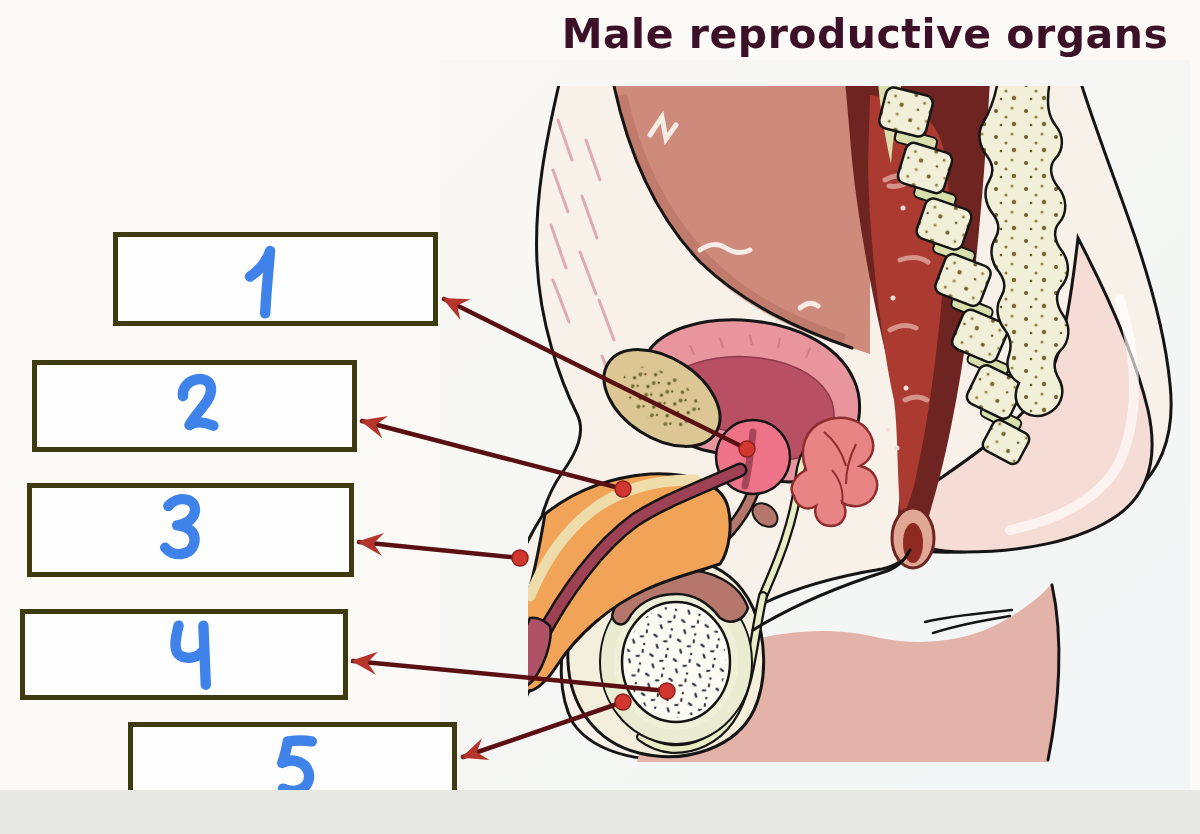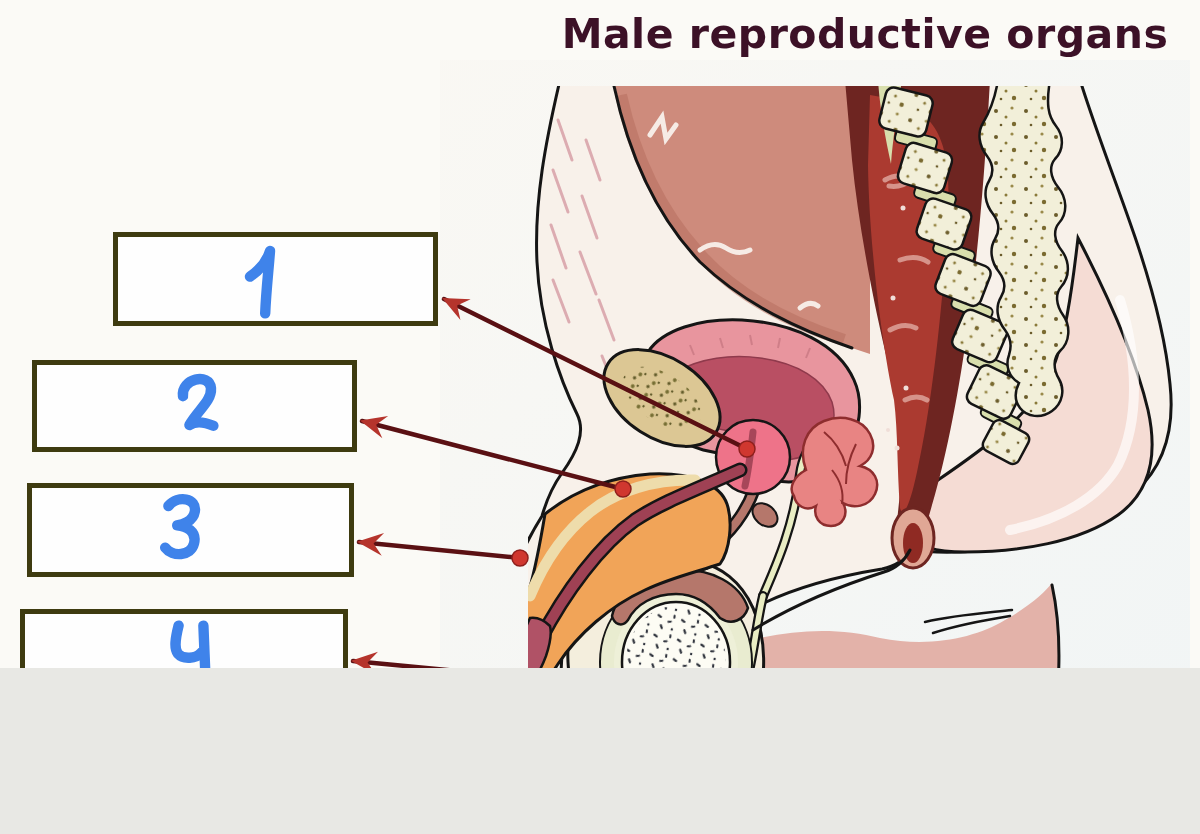--- a/index.html
+++ b/index.html
@@ -1,21 +1,21 @@
 <!DOCTYPE html>
 <html style="--page-bg: #fbfaf6; --title-color: #3c1127; --box-border: #3e3b10; --box-fill: #fefefe; --ink-blue: #3f83ea; --arrow-line: #5a1013; --arrow-head: #b5342c; --arrow-dot: #d0372f;"><head>
 <meta charset="utf-8">
 <style>
   :root{
     --page-bg:#fbfaf6; --title-color:#3c1127; --box-border:#3e3b10; --box-fill:#fefefe;
     --ink-blue:#3f83ea; --arrow-line:#5a1013; --arrow-head:#b5342c; --arrow-dot:#d0372f;
   }
   html,body{margin:0;padding:0;}
   body{background:#e8e8e4;font-family:"DejaVu Sans","Liberation Sans",sans-serif;}
-  .page{position:relative;width:1200px;height:668px;background:var(--page-bg);overflow:hidden;}
+  .page{position:relative;width:1200px;height:790px;background:var(--page-bg);overflow:hidden;}
   .figure{position:absolute;left:0;top:0;width:1200px;height:834px;}
   .title{position:absolute;left:540px;top:10px;width:650px;text-align:center;
          font-size:41px;font-weight:bold;letter-spacing:.5px;color:var(--title-color);}
   .abox{position:absolute;box-sizing:border-box;border:5px solid var(--box-border);
         background:var(--box-fill);}
   .digit{position:absolute;width:80px;height:80px;}
   .digit-stroke{fill:none;stroke:var(--ink-blue);stroke-width:13;stroke-linecap:round;stroke-linejoin:round;}
   .outline{fill:none;stroke:#151515;stroke-width:3;stroke-linecap:round;}
   .arrow-line{stroke:var(--arrow-line);stroke-width:4.5;stroke-linecap:round;}
 </style>

